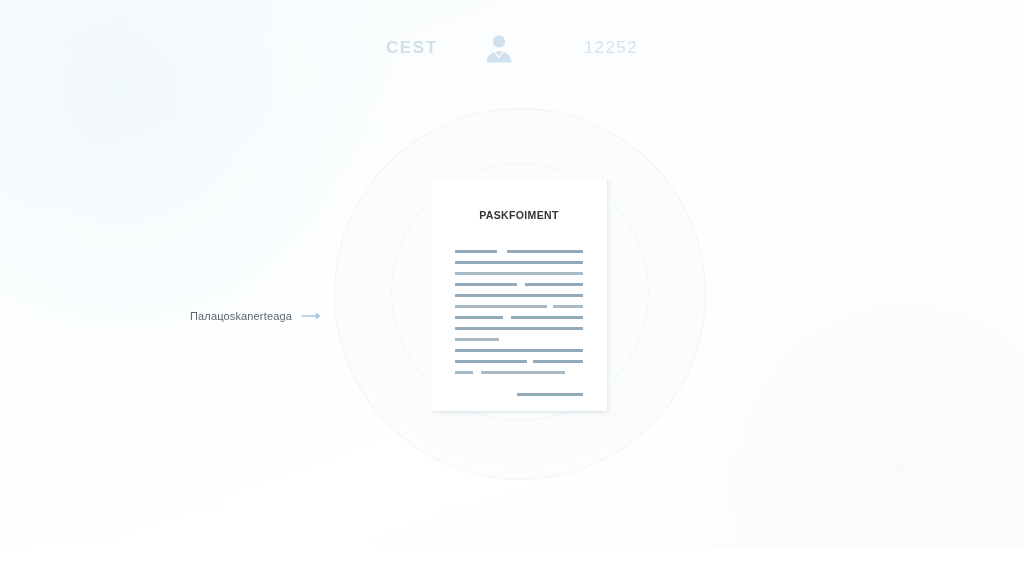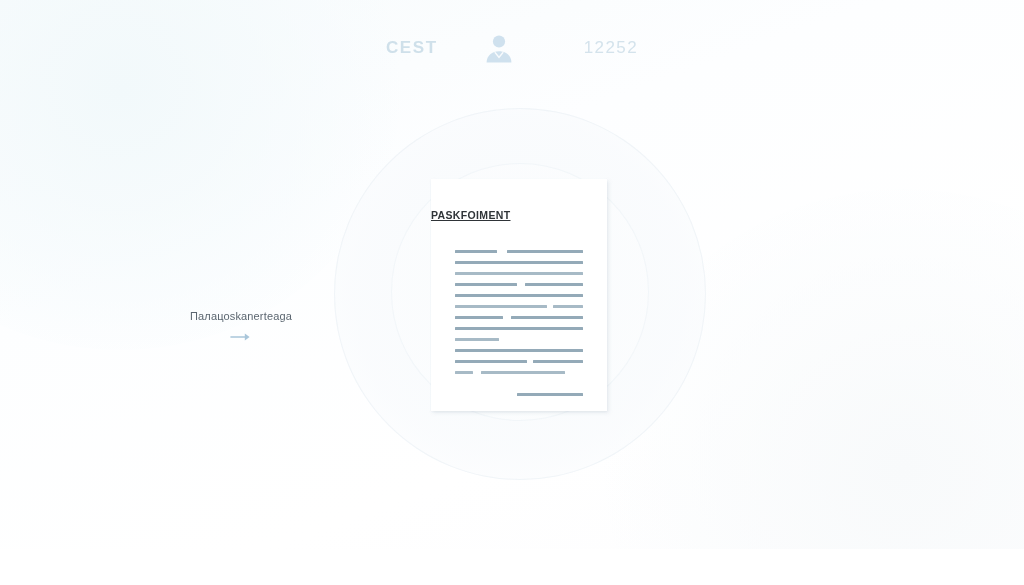--- a/index.html
+++ b/index.html
@@ -102,26 +102,26 @@
     background: #ffffff;
     box-shadow:
       2px 2px 4px rgba(140,160,175,0.16),
       0 1px 2px rgba(150,168,182,0.10);
   }
   #doc-title {
     position: absolute;
     left: 0;
     right: 0;
     top: 30px;
+    text-align: center;
     font-size: 10.5px;
     font-weight: 700;
     letter-spacing: 0.35px;
     color: #2f3438;
     white-space: nowrap;
-    text-decoration: underline;
   }
   #doc-lines {
     position: absolute;
     left: 0;
     right: 0;
     top: 68px;
     bottom: 10px;
   }
   .doc-row {
     position: relative;
@@ -138,21 +138,20 @@
 
   
   #annotation {
     position: absolute;
     left: 190px;
     top: 310px;
     display: flex;
     align-items: center;
     gap: 9px;
     white-space: nowrap;
-    flex-direction: column;
   }
   #annotation-label {
     font-size: 11px;
     color: #5b6670;
     letter-spacing: 0.15px;
   }
   #annotation-arrow {
     width: 22px;
     height: 12px;
     display: block;

